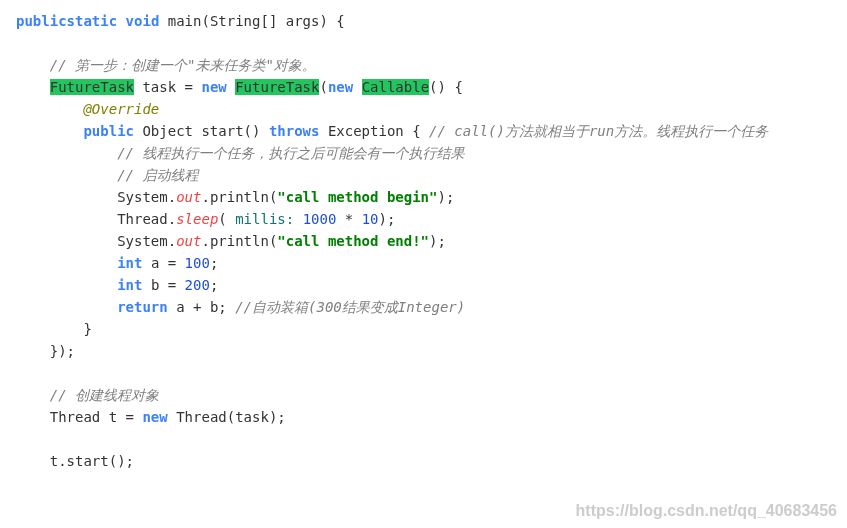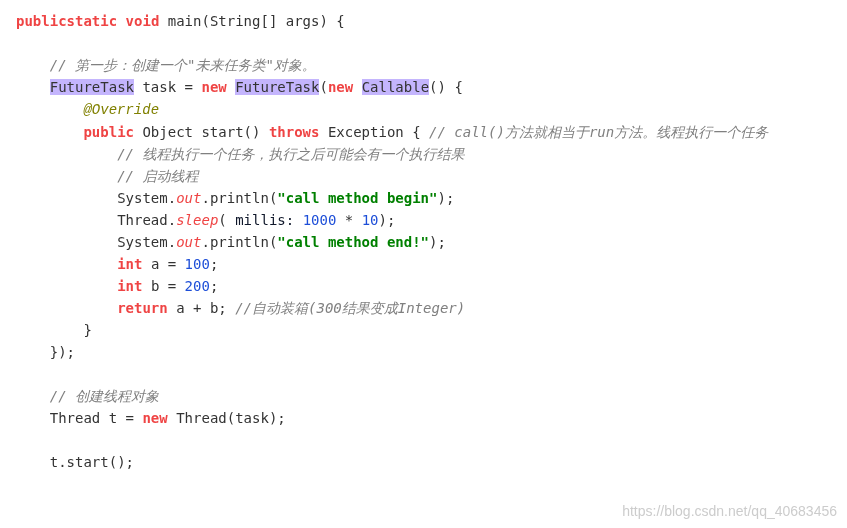--- a/index.html
+++ b/index.html
@@ -9,35 +9,36 @@
     font-size: 14px;
     line-height: 22px;
     color: #333;
     background: #fff;
     width: 847px;
     height: 528px;
     box-sizing: border-box;
     position: relative;
   }
   .line { white-space: pre; }
-  .kw { color: #ef4444; font-weight: bold; }
+  .kw { color: #3b82f6; font-weight: bold; }
   .comment { color: #808080; font-style: italic; }
-  .ann { color: #808000; font-style: italic; font-family: Liberation Mono, monospace; }
+  .ann { color: #808000; font-style: italic; }
   .str { color: #008000; font-weight: bold; }
   .num { color: #1d4ed8; }
   .field { color: #ef4444; font-style: italic; }
-  .hl { background: #c4b5fd; }
-  .hint { color: #0f172a; }
+  .hl { background: #22c55e; }
+  .hint { color: #0f766e; }
   .watermark {
     position: absolute;
     right: 10px;
     bottom: 6px;
-    font-size: 14px;
+    font-size: 16px;
     color: #ccc;
     font-family: sans-serif;
+    font-weight: bold;
   }
 </style>
 </head>
 <body>
 
 <div>
 <div class="line"><span class="kw">public</span><span></span><span class="kw">static</span><span> </span><span class="kw">void</span><span> main(String[] args) {</span></div>
 <div class="line">&nbsp;</div>
 <div class="line"><span>    </span><span class="comment">// 第一步：创建一个"未来任务类"对象。</span></div>
 <div class="line"><span>    </span><span class="hl">FutureTask</span><span> task = </span><span class="kw">new</span><span> </span><span class="hl">FutureTask</span><span>(</span><span class="kw">new</span><span> </span><span class="hl">Callable</span><span>() {</span></div>

